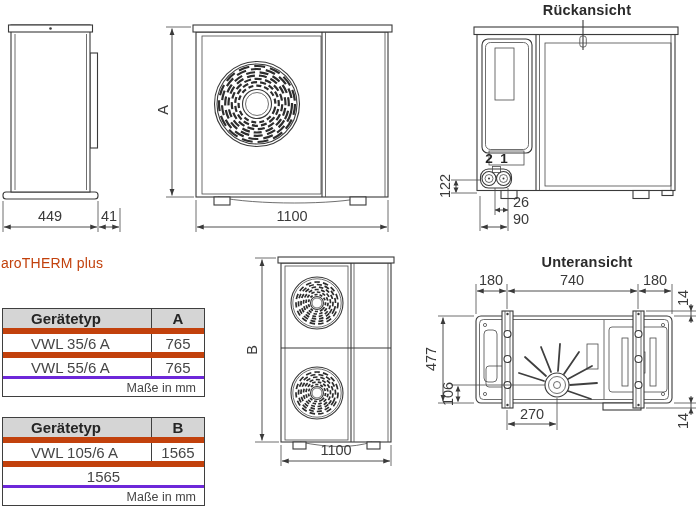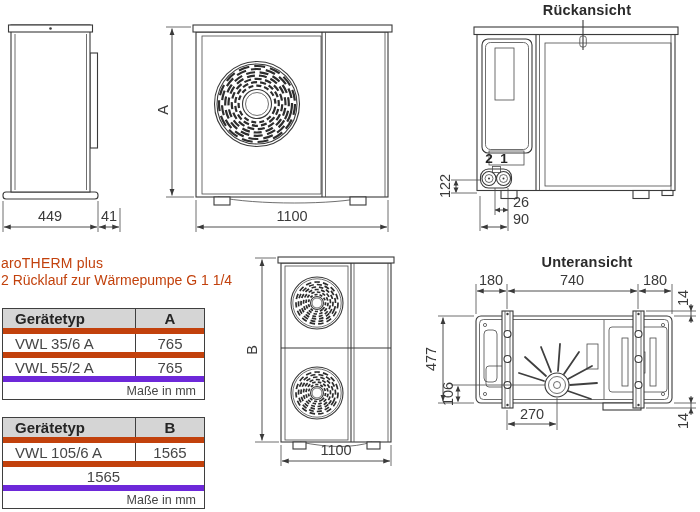--- a/index.html
+++ b/index.html
@@ -14,24 +14,24 @@
 
   .notes{position:absolute;left:1px;top:255px;font-size:14px;line-height:16.5px;color:#c2410c;}
   .notes .pname{letter-spacing:.2px;}
 
   .spec-table{position:absolute;left:2px;width:201px;border:1.5px solid #3f3f3f;background:#fff;
         font-size:15px;color:#464646;}
   #table-a{top:308px;}
   #table-b{top:417px;}
   .t-row{display:flex;border-top:6px solid #c2410c;height:18px;align-items:stretch;}
   .t-row.head{border-top:none;background:#d5d5d5;font-weight:bold;color:#252525;height:19px;}
-  .c1{width:120px;padding-left:12px;border-right:1px solid #3f3f3f;display:flex;align-items:center;}
+  .c1{width:120px;padding-left:6px;border-right:1px solid #3f3f3f;display:flex;align-items:center;margin-left:22px;}
   .c2{flex:1;display:flex;align-items:center;justify-content:center;}
   .t-foot{display:flex;justify-content:flex-end;align-items:center;height:17px;
-        padding-right:8px;border-top:6px solid #6d28d9;font-size:12.5px;}
+        padding-right:8px;border-top:3px solid #6d28d9;font-size:12.5px;}
 
   
   .ol{fill:#fff;stroke:#3a3a3a;stroke-width:1.1;}
   .ln{fill:none;stroke:#3a3a3a;stroke-width:1.1;}
   .th{fill:none;stroke:#4a4a4a;stroke-width:0.8;}
   .dm{fill:none;stroke:#3a3a3a;stroke-width:0.9;}
   .ah{fill:#3a3a3a;stroke:none;}
   .dt{font:14.5px "Liberation Sans",sans-serif;fill:#3a3a3a;}
   .bl{font:bold 13.5px "Liberation Sans",sans-serif;fill:#232323;}
   .fb{fill:none;stroke:#2d2d2d;stroke-width:2.2;}
@@ -311,34 +311,33 @@
     <path class="ah" d="M691,408 L688.5,413.5 L693.5,413.5 Z"></path>
     <text class="dt" x="683" y="421" text-anchor="middle" dy="0.35em" transform="rotate(-90 683 421)">14</text>
   </g>
 </svg>
 
 <div class="view-title" id="title-bottom">Unteransicht</div>
 <div class="view-title" id="title-rear">Rückansicht</div>
 
 <div class="notes">
   <div class="pname">aroTHERM plus</div>
-  <div>2 Rücklauf zur Wärmepumpe G 1 1/4</div>
 </div>
 
 <div class="spec-table" id="table-a">
   <div class="t-row head">
     <div class="c1">Gerätetyp</div>
     <div class="c2">A</div>
   </div>
   <div class="t-row">
     <div class="c1">VWL 35/6 A</div>
     <div class="c2">765</div>
   </div>
   <div class="t-row">
-    <div class="c1">VWL 55/2 A</div>
+    <div class="c1">VWL 55/6 A</div>
     <div class="c2">765</div>
   </div>
   <div class="t-foot">Maße in mm</div>
 </div>
 
 <div class="spec-table" id="table-b">
   <div class="t-row head">
     <div class="c1">Gerätetyp</div>
     <div class="c2">B</div>
   </div>

